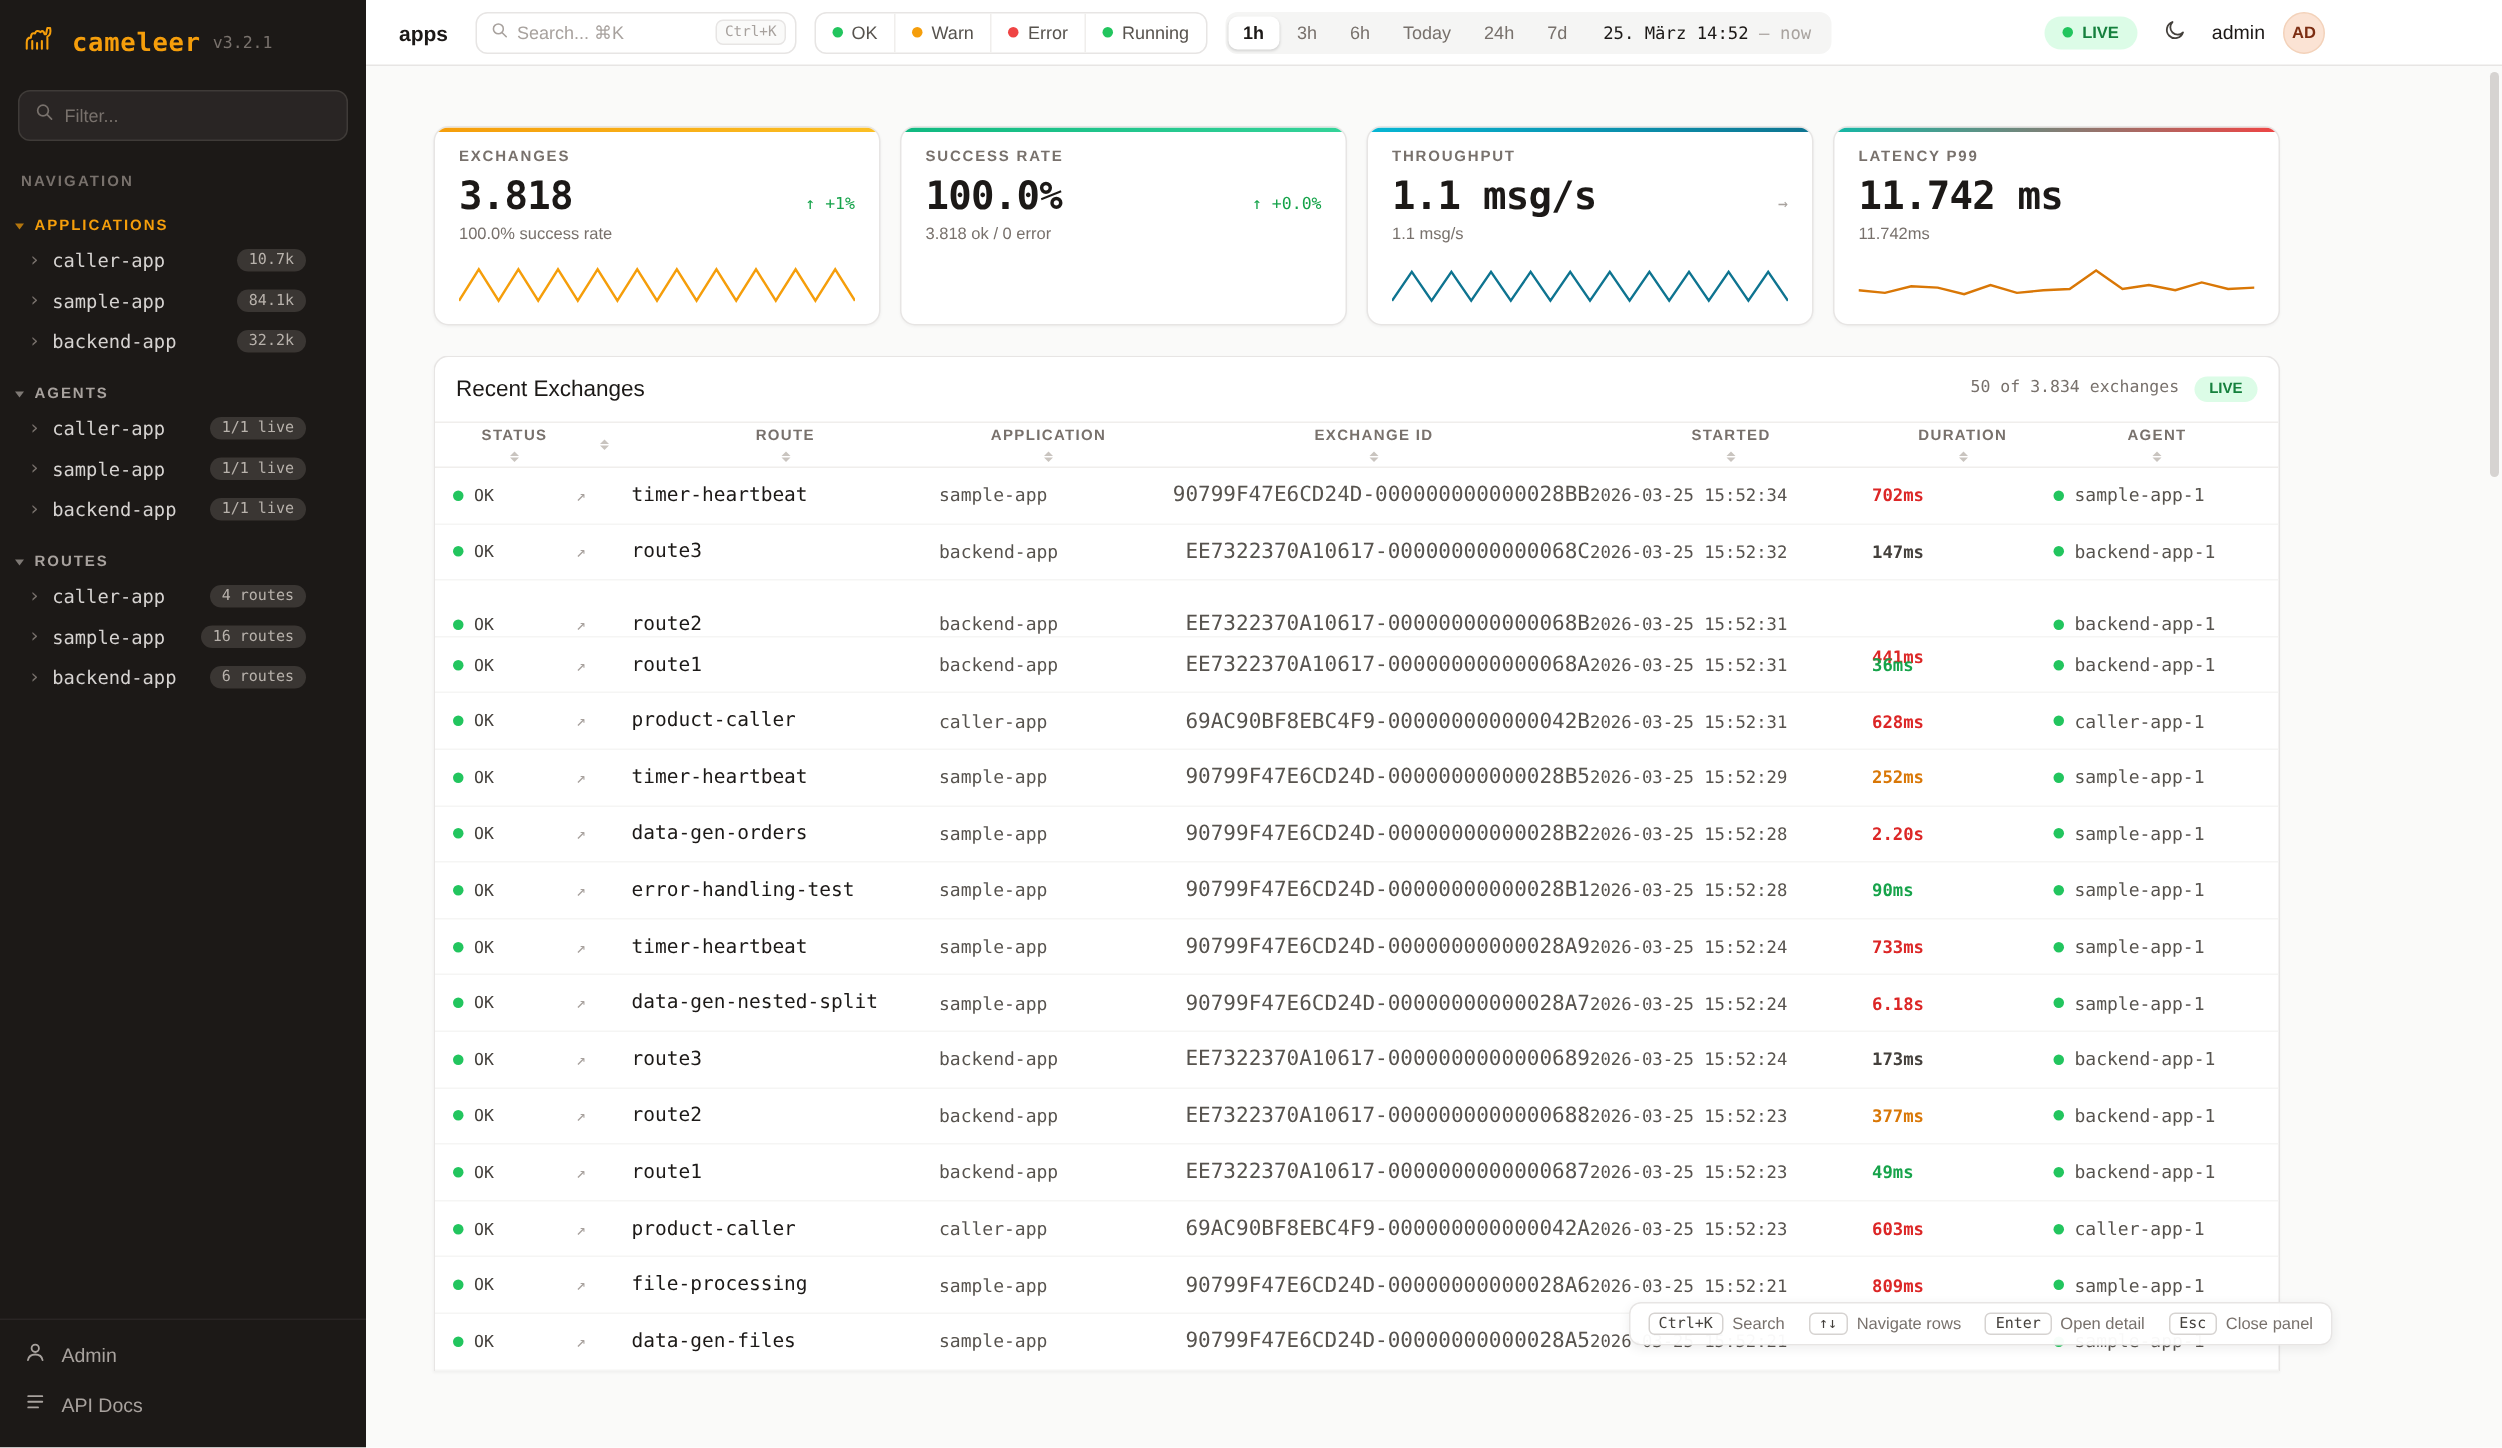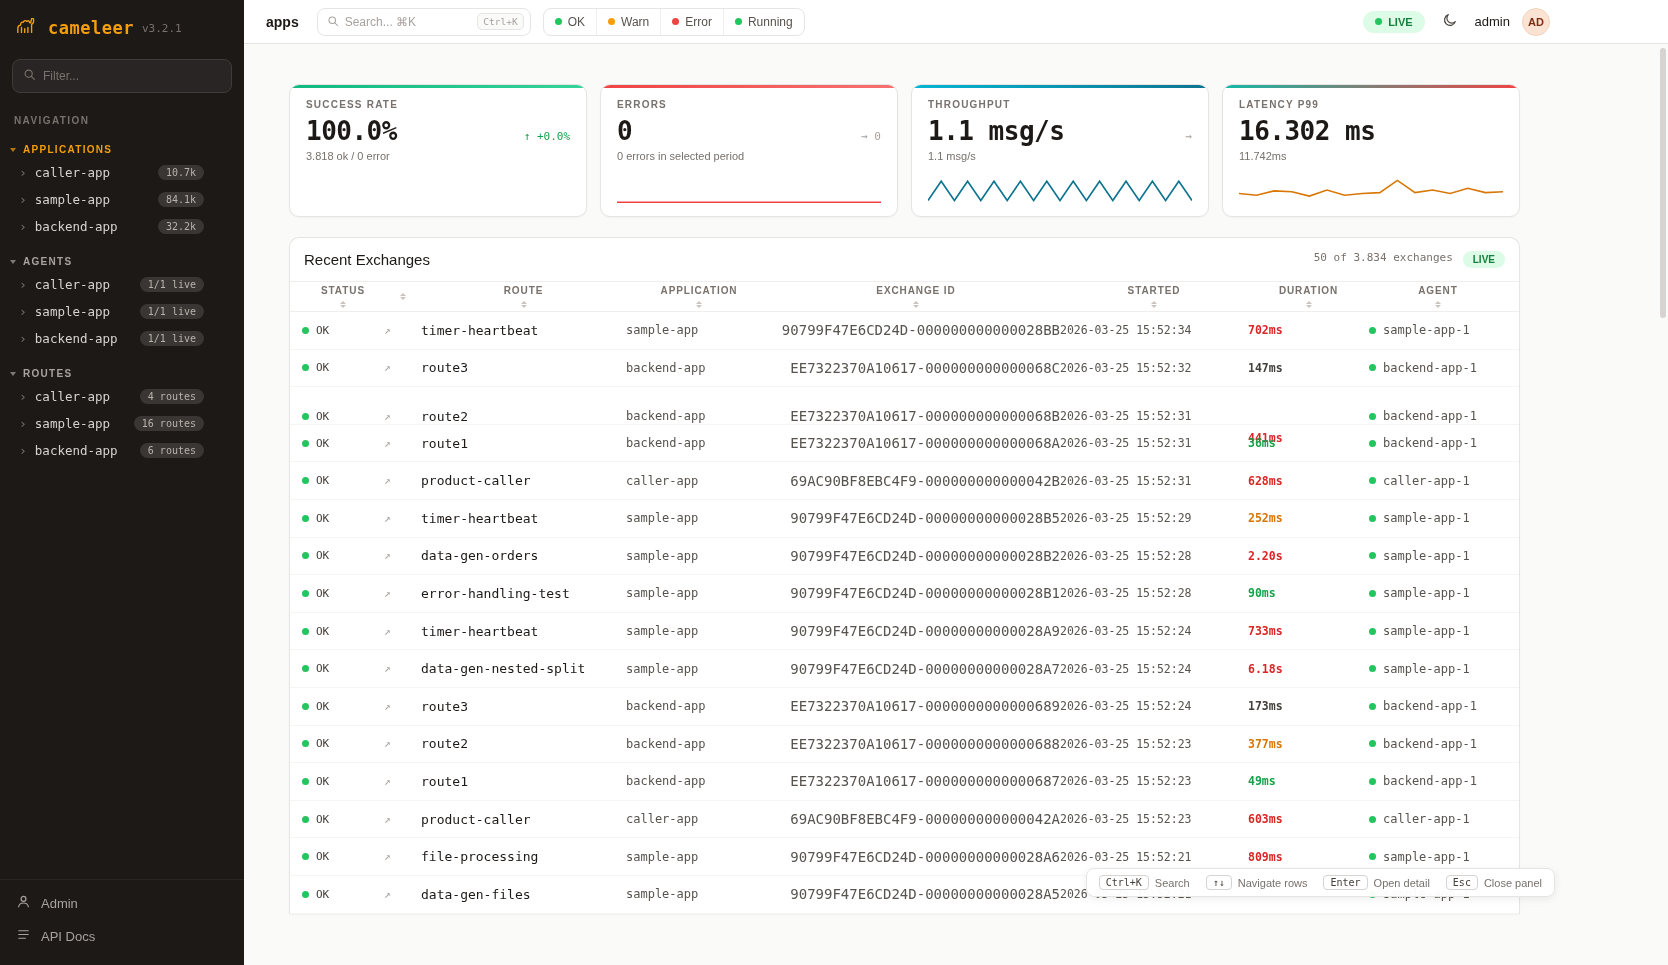--- a/index.html
+++ b/index.html
@@ -229,20 +229,33 @@
           <span class="chip">
             <span class="dot" style="background: rgb(239, 68, 68);"></span>
             <span>Error</span>
           </span>
           <span class="chip">
             <span class="dot" style="background: rgb(34, 197, 94);"></span>
             <span>Running</span>
           </span>
         </div>
 
+      <div class="seg" id="time-seg">
+          <button class="active">1h</button>
+          <button>3h</button>
+          <button>6h</button>
+          <button>Today</button>
+          <button>24h</button>
+          <button>7d</button>
+          <span class="daterange">
+            <span>25. März 14:52</span>
+            <span class="mut">—</span>
+            <span class="mut">now</span>
+          </span>
+        </div>
 
       <div class="spacer"></div>
 
       <span class="live-pill">
         <span class="dot" style="background:#22c55e"></span>
         <span>LIVE</span>
       </span>
 
       <button class="moon-btn">
         <span>
@@ -252,61 +265,61 @@
         </span>
       </button>
 
       <span class="user-name">admin</span>
       <div class="avatar">AD</div>
     </header>
 
     <main class="content">
       <div class="kpis" id="kpi-row">
           <div class="kpi">
+            <div class="kpi-accent" style="background: linear-gradient(90deg, rgb(245, 158, 11), rgb(251, 191, 36));"></div>
+            <div class="kpi-label">EXCHANGES</div>
+            <div class="kpi-valrow">
+              <span class="kpi-value">3.818</span>
+              <span class="kpi-delta" style="color: rgb(22, 163, 74);">↑ +1%</span>
+            </div>
+            <div class="kpi-sub">100.0% success rate</div>
+            <div class="kpi-spark">
+              <svg viewBox="0 0 100 34" preserveAspectRatio="none">
+                <polyline points="0.00,28.50 5.00,7.50 10.00,28.50 15.00,7.50 20.00,28.50 25.00,7.50 30.00,28.50 35.00,7.50 40.00,28.50 45.00,7.50 50.00,28.50 55.00,7.50 60.00,28.50 65.00,7.50 70.00,28.50 75.00,7.50 80.00,28.50 85.00,7.50 90.00,28.50 95.00,7.50 100.00,28.50" fill="none" stroke="#f59e0b" stroke-width="1.6" vector-effect="non-scaling-stroke"></polyline>
+              </svg>
+            </div>
+          </div>
+          <div class="kpi">
             <div class="kpi-accent" style="background: linear-gradient(90deg, rgb(16, 185, 129), rgb(52, 211, 153));"></div>
             <div class="kpi-label">SUCCESS RATE</div>
             <div class="kpi-valrow">
               <span class="kpi-value">100.0%</span>
               <span class="kpi-delta" style="color: rgb(22, 163, 74);">↑ +0.0%</span>
             </div>
             <div class="kpi-sub">3.818 ok / 0 error</div>
-          </div>
-          <div class="kpi">
-            <div class="kpi-accent" style="background: linear-gradient(90deg, rgb(239, 68, 68), rgb(248, 113, 113));"></div>
-            <div class="kpi-label">ERRORS</div>
-            <div class="kpi-valrow">
-              <span class="kpi-value">0</span>
-              <span class="kpi-delta" style="color: rgb(168, 162, 158);">→ 0</span>
-            </div>
-            <div class="kpi-sub">0 errors in selected period</div>
-            <div class="kpi-spark">
-              <svg viewBox="0 0 100 34" preserveAspectRatio="none">
-                <polyline points="0.00,30.25 100.00,30.25" fill="none" stroke="#ef4444" stroke-width="1.6" vector-effect="non-scaling-stroke"></polyline>
-              </svg>
-            </div>
           </div>
           <div class="kpi">
             <div class="kpi-accent" style="background: linear-gradient(90deg, rgb(6, 182, 212), rgb(14, 116, 144));"></div>
             <div class="kpi-label">THROUGHPUT</div>
             <div class="kpi-valrow">
               <span class="kpi-value">1.1 msg/s</span>
               <span class="kpi-delta" style="color: rgb(168, 162, 158);">→</span>
             </div>
             <div class="kpi-sub">1.1 msg/s</div>
             <div class="kpi-spark">
               <svg viewBox="0 0 100 34" preserveAspectRatio="none">
                 <polyline points="0.00,28.50 5.00,9.25 10.00,28.50 15.00,9.25 20.00,28.50 25.00,9.25 30.00,28.50 35.00,9.25 40.00,28.50 45.00,9.25 50.00,28.50 55.00,9.25 60.00,28.50 65.00,9.25 70.00,28.50 75.00,9.25 80.00,28.50 85.00,9.25 90.00,28.50 95.00,9.25 100.00,28.50" fill="none" stroke="#0e7490" stroke-width="1.6" vector-effect="non-scaling-stroke"></polyline>
               </svg>
             </div>
           </div>
           <div class="kpi">
             <div class="kpi-accent" style="background: linear-gradient(90deg, rgb(20, 184, 166), rgb(239, 68, 68));"></div>
             <div class="kpi-label">LATENCY P99</div>
             <div class="kpi-valrow">
-              <span class="kpi-value">16.302 ms</span>
+              <span class="kpi-value">11.742 ms</span>
             </div>
             <div class="kpi-sub">11.742ms</div>
             <div class="kpi-spark">
               <svg viewBox="0 0 100 34" preserveAspectRatio="none">
                 <polyline points="0.00,21.50 6.67,23.25 13.33,18.88 20.00,19.75 26.67,24.13 33.33,18.00 40.00,23.25 46.67,21.50 53.33,20.63 60.00,8.38 66.67,20.63 73.33,18.00 80.00,21.50 86.67,16.25 93.33,20.63 100.00,19.75" fill="none" stroke="#d97706" stroke-width="1.6" vector-effect="non-scaling-stroke"></polyline>
               </svg>
             </div>
           </div>
         </div>
 

